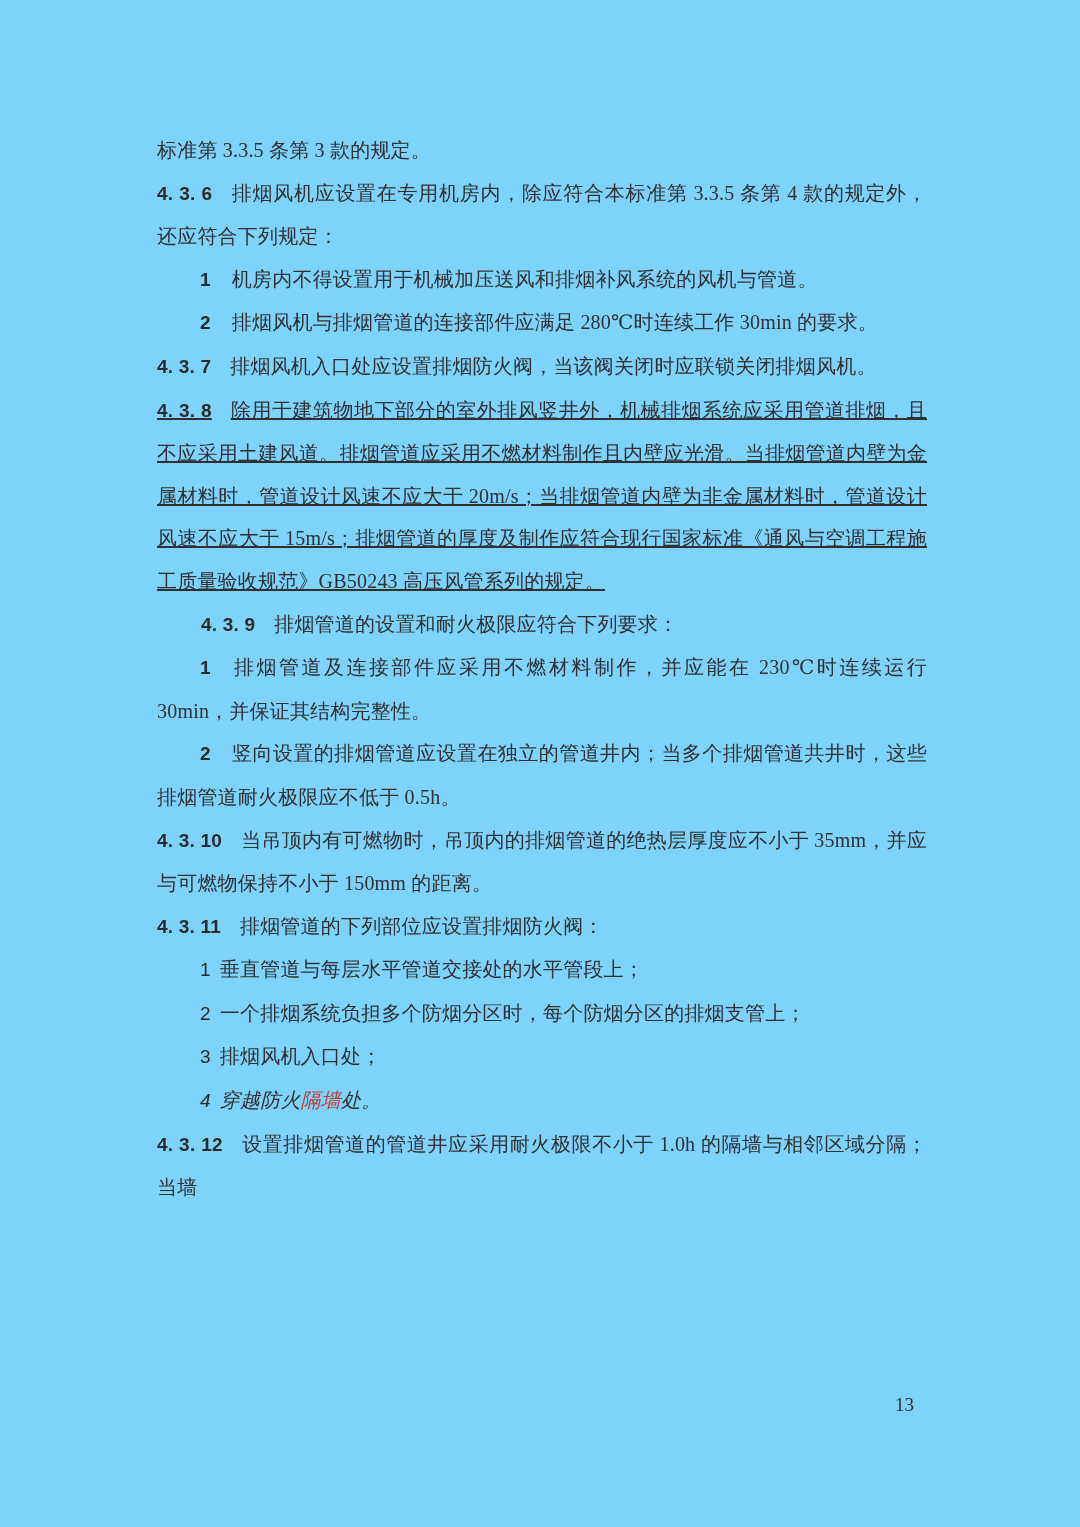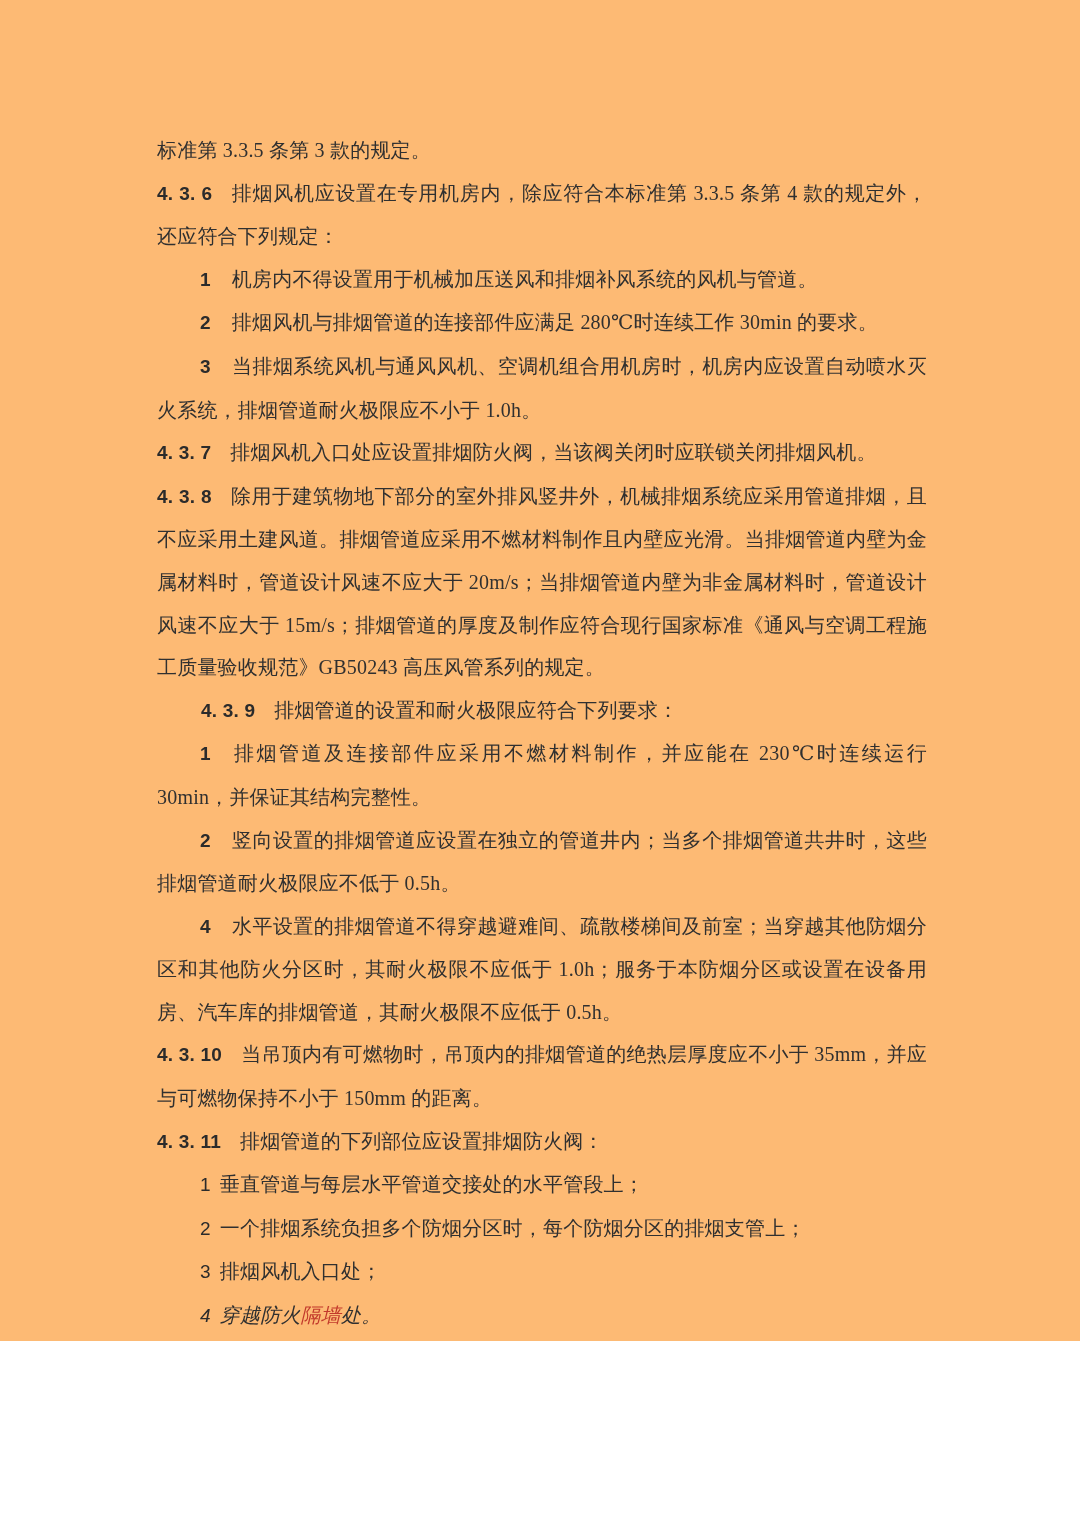--- a/index.html
+++ b/index.html
@@ -3,22 +3,22 @@
 <meta charset="utf-8">
 <style>
   html, body { margin: 0; padding: 0; }
   body {
     background: #ffffff;
     font-family: "Liberation Serif", "DejaVu Serif", serif;
   }
   .page {
     position: relative;
     width: 1080px;
-    height: 1341px;
-    background: #fdba74;
+    height: 1527px;
+    background: #7dd3fc;
     overflow: hidden;
   }
   .doc-body {
     position: absolute;
     left: 157px;
     top: 129px;
     width: 770px;
   }
   .doc-body p {
     margin: 0;
@@ -52,27 +52,25 @@
 </style>
 </head>
 <body>
 
 <div class="page">
   <div class="doc-body">
       <p class="plain" style="color: rgb(48, 48, 48);"><span>标准第 3.3.5 条第 3 款的规定。</span></p>
       <p class="section" style="color: rgb(48, 48, 48);"><span class="num section">4. 3. 6</span><span>排烟风机应设置在专用机房内，除应符合本标准第 3.3.5 条第 4 款的规定外，还应符合下列规定：</span></p>
       <p class="item" style="color: rgb(48, 48, 48);"><span class="num item">1</span><span>机房内不得设置用于机械加压送风和排烟补风系统的风机与管道。</span></p>
       <p class="item" style="color: rgb(48, 48, 48);"><span class="num item">2</span><span>排烟风机与排烟管道的连接部件应满足 280℃时连续工作 30min 的要求。</span></p>
-      <p class="item" style="color: rgb(48, 48, 48);"><span class="num item">3</span><span>当排烟系统风机与通风风机、空调机组合用机房时，机房内应设置自动喷水灭火系统，排烟管道耐火极限应不小于 1.0h。</span></p>
       <p class="section" style="color: rgb(48, 48, 48);"><span class="num section">4. 3. 7</span><span>排烟风机入口处应设置排烟防火阀，当该阀关闭时应联锁关闭排烟风机。</span></p>
-      <p class="section" style="color: rgb(48, 48, 48);"><span class="num section">4. 3. 8</span><span>除用于建筑物地下部分的室外排风竖井外，机械排烟系统应采用管道排烟，且不应采用土建风道。排烟管道应采用不燃材料制作且内壁应光滑。当排烟管道内壁为金属材料时，管道设计风速不应大于 20m/s；当排烟管道内壁为非金属材料时，管道设计风速不应大于 15m/s；排烟管道的厚度及制作应符合现行国家标准《通风与空调工程施工质量验收规范》GB50243 高压风管系列的规定。</span></p>
+      <p class="section" style="color: rgb(48, 48, 48); text-decoration: underline;"><span class="num section">4. 3. 8</span><span>除用于建筑物地下部分的室外排风竖井外，机械排烟系统应采用管道排烟，且不应采用土建风道。排烟管道应采用不燃材料制作且内壁应光滑。当排烟管道内壁为金属材料时，管道设计风速不应大于 20m/s；当排烟管道内壁为非金属材料时，管道设计风速不应大于 15m/s；排烟管道的厚度及制作应符合现行国家标准《通风与空调工程施工质量验收规范》GB50243 高压风管系列的规定。</span></p>
       <p class="section" style="color: rgb(48, 48, 48); margin-left: 44px;"><span class="num section">4. 3. 9</span><span>排烟管道的设置和耐火极限应符合下列要求：</span></p>
       <p class="item" style="color: rgb(48, 48, 48);"><span class="num item">1</span><span>排烟管道及连接部件应采用不燃材料制作，并应能在 230℃时连续运行 30min，并保证其结构完整性。</span></p>
       <p class="item" style="color: rgb(48, 48, 48);"><span class="num item">2</span><span>竖向设置的排烟管道应设置在独立的管道井内；当多个排烟管道共井时，这些排烟管道耐火极限应不低于 0.5h。</span></p>
-      <p class="item" style="color: rgb(48, 48, 48);"><span class="num item">4</span><span>水平设置的排烟管道不得穿越避难间、疏散楼梯间及前室；当穿越其他防烟分区和其他防火分区时，其耐火极限不应低于 1.0h；服务于本防烟分区或设置在设备用房、汽车库的排烟管道，其耐火极限不应低于 0.5h。</span></p>
       <p class="section" style="color: rgb(48, 48, 48);"><span class="num section">4. 3. 10</span><span>当吊顶内有可燃物时，吊顶内的排烟管道的绝热层厚度应不小于 35mm，并应与可燃物保持不小于 150mm 的距离。</span></p>
       <p class="section" style="color: rgb(48, 48, 48);"><span class="num section">4. 3. 11</span><span>排烟管道的下列部位应设置排烟防火阀：</span></p>
       <p class="item-tight" style="color: rgb(48, 48, 48);"><span class="num item-tight">1</span><span>垂直管道与每层水平管道交接处的水平管段上；</span></p>
       <p class="item-tight" style="color: rgb(48, 48, 48);"><span class="num item-tight">2</span><span>一个排烟系统负担多个防烟分区时，每个防烟分区的排烟支管上；</span></p>
       <p class="item-tight" style="color: rgb(48, 48, 48);"><span class="num item-tight">3</span><span>排烟风机入口处；</span></p>
       <p class="item-tight" style="color: rgb(48, 48, 48); font-style: italic;"><span class="num item-tight">4</span><span>穿越防火</span><span class="hl" style="color: rgb(194, 58, 44);">隔墙</span><span>处。</span></p>
       <p class="section" style="color: rgb(48, 48, 48);"><span class="num section">4. 3. 12</span><span>设置排烟管道的管道井应采用耐火极限不小于 1.0h 的隔墙与相邻区域分隔；当墙</span></p>
     </div>
   <div class="page-number">13</div>
 </div>

